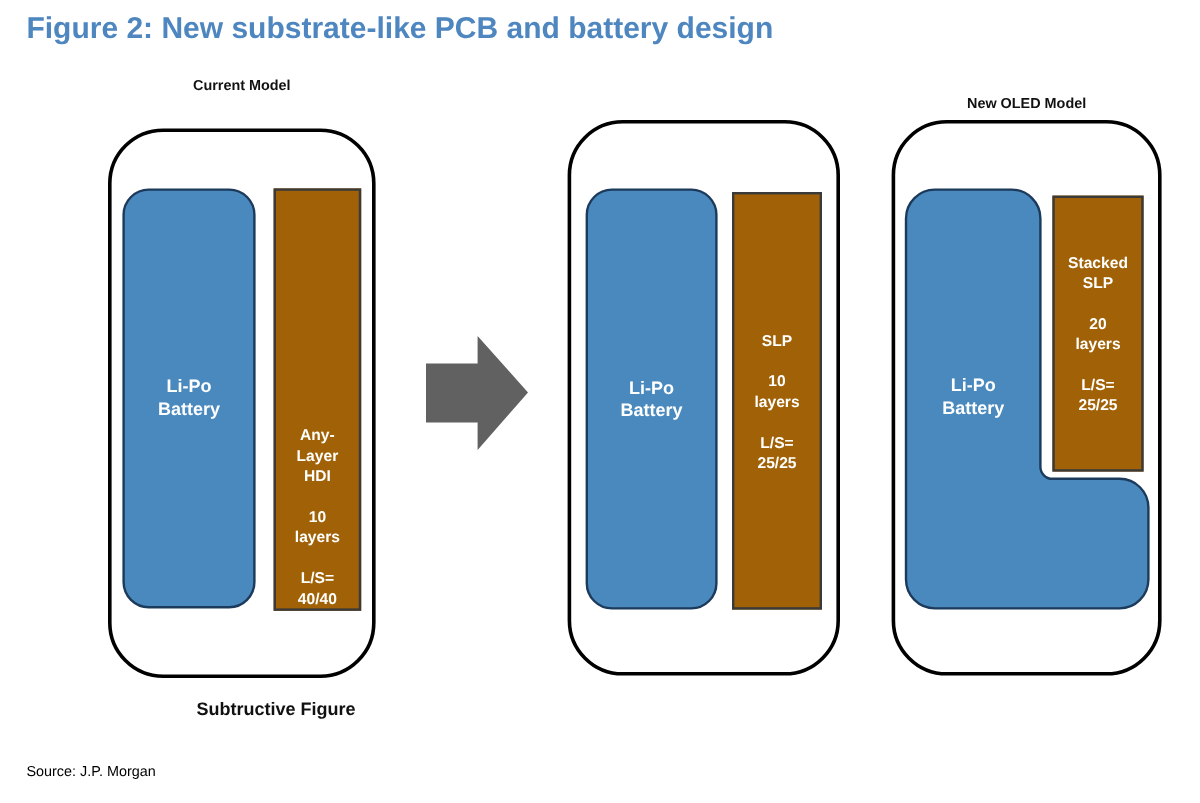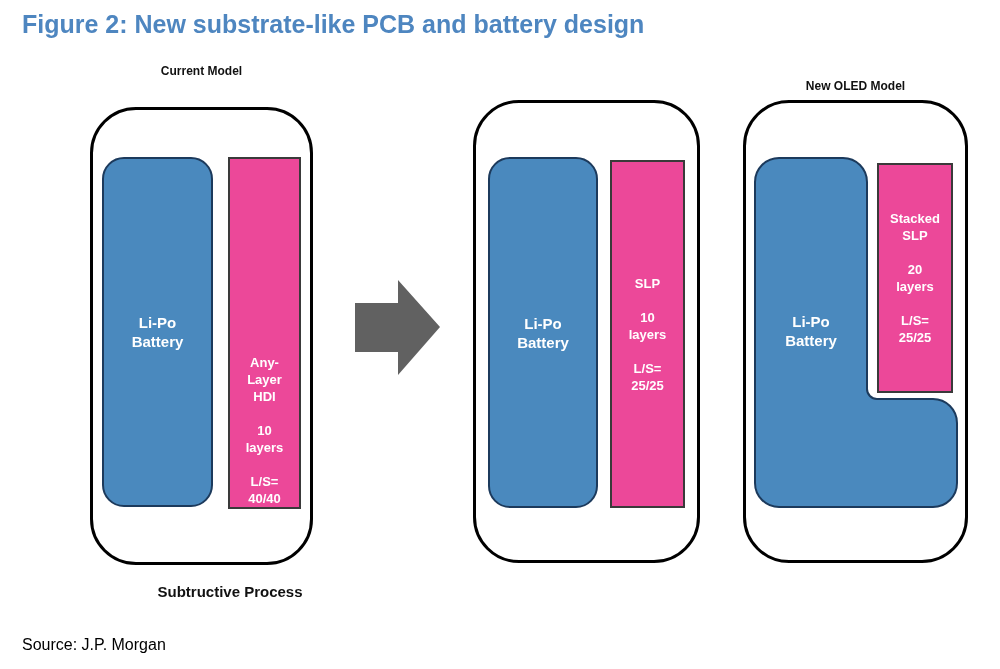--- a/index.html
+++ b/index.html
@@ -47,21 +47,21 @@
   .battery1 { left: 102px; top: 157px; width: 111px; height: 350px; }
   .battery2 { left: 488px; top: 157px; width: 110px; height: 351px; }
 
   .battery-text {
     color: #ffffff; font-size: 15px; font-weight: bold;
     line-height: 19px; text-align: center; white-space: pre-line;
   }
 
   .pcb {
     box-sizing: border-box;
-    background: #ec4899;
+    background: #a16207;
     border: 2px solid #3A3A3A;
     display: flex; align-items: center; justify-content: center;
   }
   .pcb1 { left: 228px; top: 157px; width: 73px; height: 352px; align-items: flex-end; }
   .pcb2 { left: 610px; top: 160px; width: 75px; height: 348px; }
   .pcb3 { left: 877px; top: 163px; width: 76px; height: 230px; }
 
   .pcb-text {
     color: #ffffff; font-size: 13px; font-weight: bold;
     line-height: 17px; text-align: center; white-space: pre-line;
@@ -78,21 +78,21 @@
 
   .process-label {
     top: 583px; text-align: center;
     font-size: 15px; font-weight: bold; color: #111111;
   }
   .process-label.left  { left: 80px;  width: 300px; }
   .process-label.right { left: 574px; width: 300px; }
 
   .source-line {
     left: 22px; top: 636px; width: 400px;
-    font-size: 16px; font-weight: normal; color: #000000;
+    font-size: 12px; font-weight: normal; color: #000000;
   }
 </style>
 </head>
 <body>
 
 <div id="canvas">
 
   <div class="abs figure-title">Figure 2: New substrate-like PCB and battery design</div>
 
   <div class="abs phone-label p1">Current Model</div>
@@ -144,17 +144,17 @@
     <div class="pcb-text">Stacked
 SLP
 
 20
 layers
 
 L/S=
 25/25</div>
   </div>
 
-  <div class="abs process-label left">Subtructive Process</div>
+  <div class="abs process-label left">Subtructive Figure</div>
 
   <div class="abs source-line">Source: J.P. Morgan</div>
 
 </div>
 
 </body></html>

